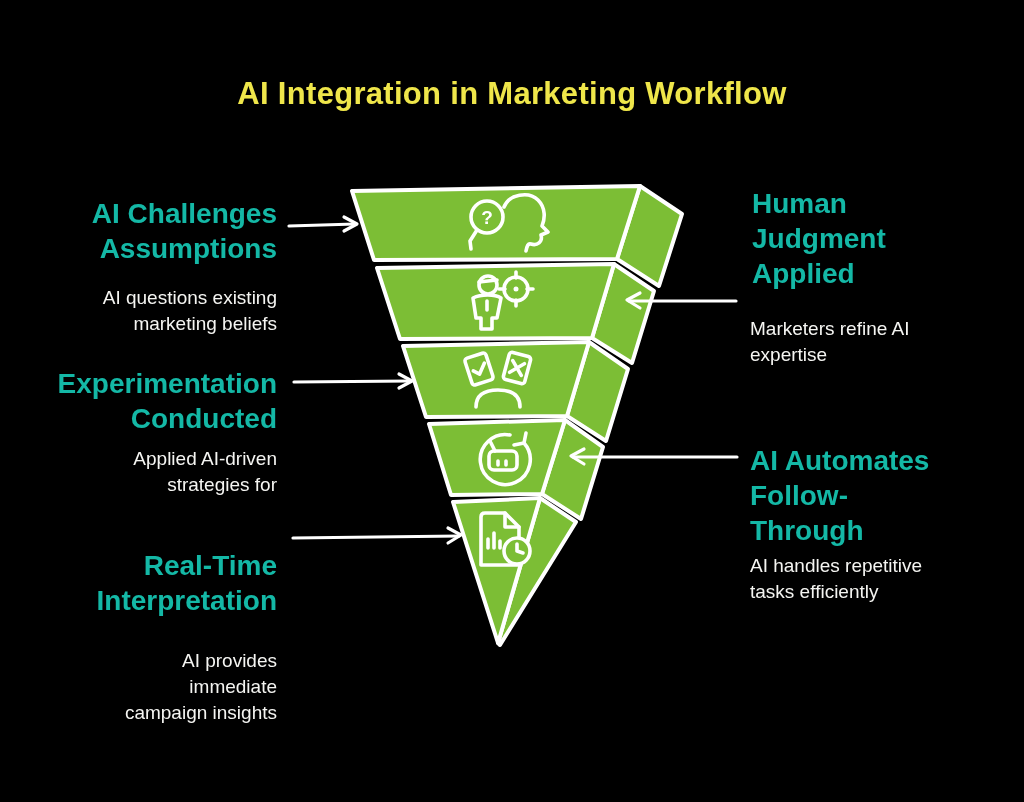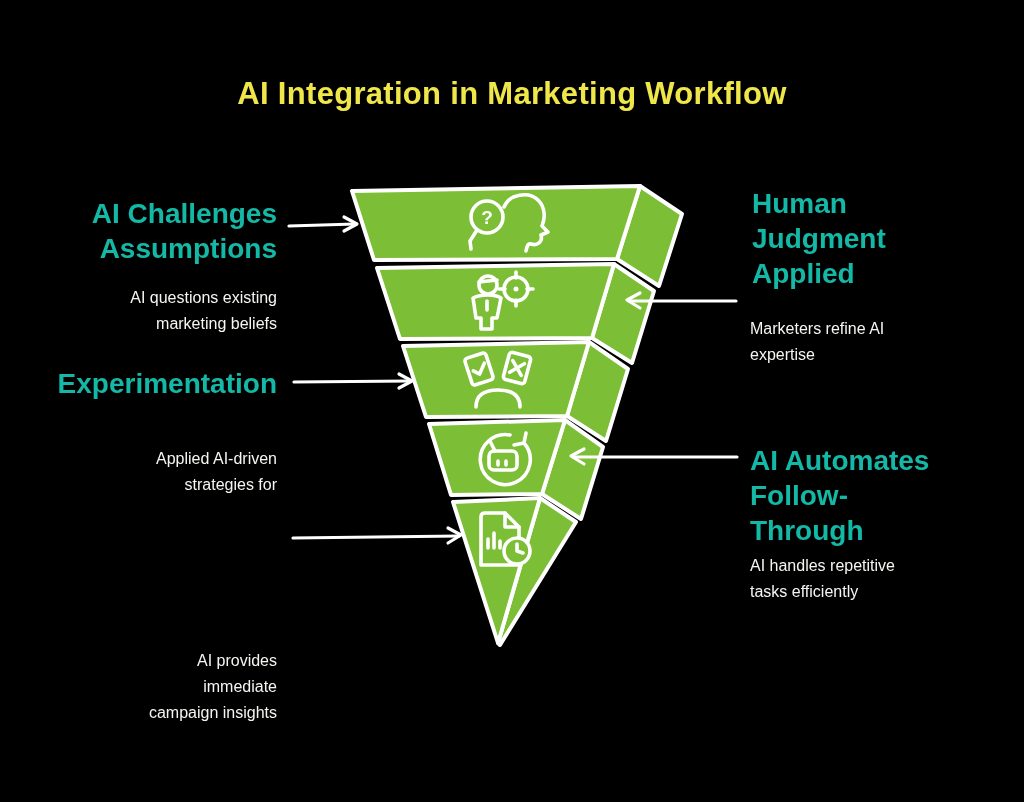--- a/index.html
+++ b/index.html
@@ -2,21 +2,21 @@
 <html><head>
 <meta charset="utf-8">
 <style>
   html,body{margin:0;padding:0;background:#000;}
   #canvas{position:relative;width:1024px;height:802px;background:#000;overflow:hidden;
           font-family:"Liberation Sans",sans-serif;}
   #funnel-svg{position:absolute;left:0;top:0;}
   .page-title{position:absolute;left:0;top:76px;width:1024px;text-align:center;
               font-size:31px;font-weight:bold;color:#EFE64A;letter-spacing:.3px;}
   .heading{position:absolute;font-size:28px;font-weight:bold;color:#14b8a6;line-height:35px;}
-  .desc{position:absolute;font-size:16px;font-weight:400;color:#F5F5F2;line-height:26px;}
+  .desc{position:absolute;font-size:19px;font-weight:400;color:#F5F5F2;line-height:26px;}
   .align-r{text-align:right;}
   .align-l{text-align:left;}
   .h-l1{left:37px;top:196px;width:240px;}
   .d-l1{left:37px;top:285px;width:240px;}
   .h-l2{left:37px;top:366px;width:240px;}
   .d-l2{left:77px;top:446px;width:200px;}
   .h-l3{left:37px;top:548px;width:240px;}
   .d-l3{left:92px;top:648px;width:185px;}
   .h-r1{left:752px;top:186px;width:220px;}
   .d-r1{left:750px;top:316px;width:210px;}
@@ -123,26 +123,31 @@
     <div>AI Challenges</div>
     <div>Assumptions</div>
   </div>
   <div class="desc align-r d-l1">
     <div>AI questions existing</div>
     <div>marketing beliefs</div>
   </div>
 
   <div class="heading align-r h-l2">
     <div>Experimentation</div>
+    <div>Conducted</div>
   </div>
   <div class="desc align-r d-l2">
     <div>Applied AI-driven</div>
     <div>strategies for</div>
   </div>
 
+  <div class="heading align-r h-l3">
+    <div>Real-Time</div>
+    <div>Interpretation</div>
+  </div>
   <div class="desc align-r d-l3">
     <div>AI provides</div>
     <div>immediate</div>
     <div>campaign insights</div>
   </div>
 
   <div class="heading align-l h-r1">
     <div>Human</div>
     <div>Judgment</div>
     <div>Applied</div>

